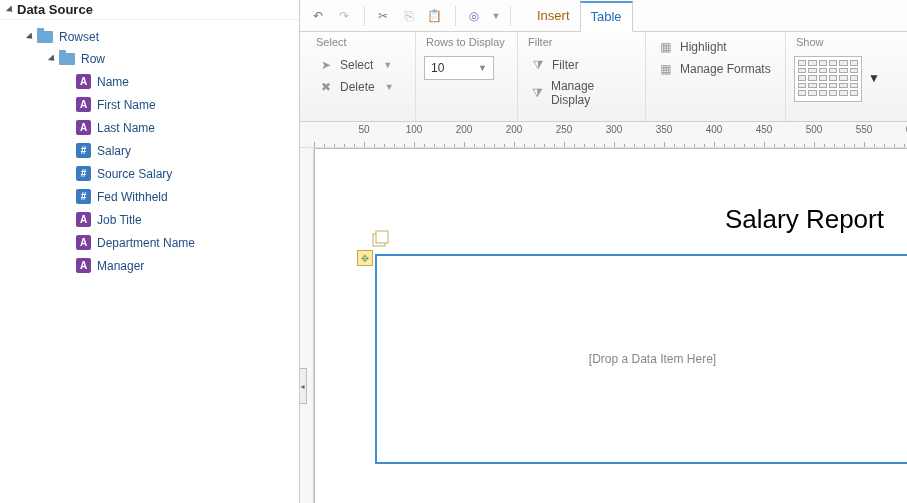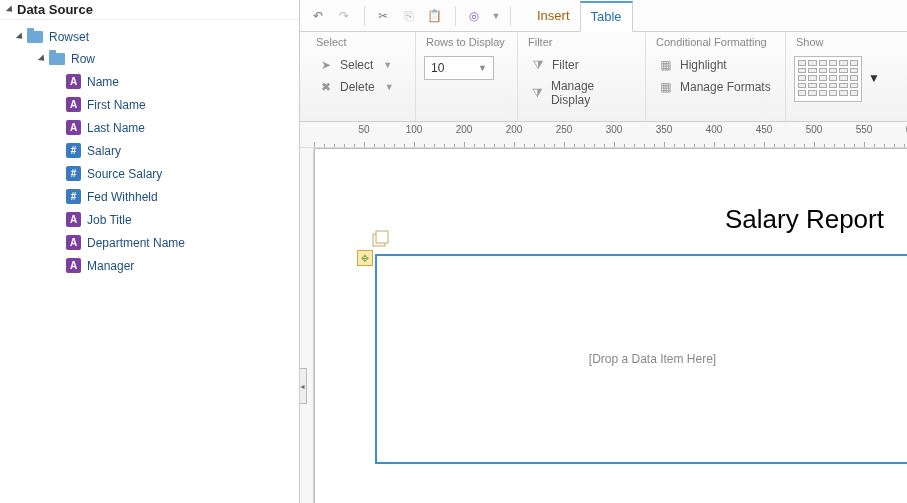--- a/index.html
+++ b/index.html
@@ -3,21 +3,21 @@
 <meta charset="utf-8">
 <style>
   * { box-sizing: border-box; }
   html, body { margin: 0; padding: 0; font-family: Arial, Helvetica, sans-serif; font-size: 12px; color: #333; }
   body { width: 907px; height: 503px; overflow: hidden; position: relative; background: #fff; }
 
   
   .left-panel { position: absolute; left: 0; top: 0; width: 300px; height: 503px; background: #fff; border-right: 1px solid #ccc; }
   .panel-header { padding: 2px 8px; font-weight: bold; font-size: 13px; color: #222; display: flex; align-items: center; border-bottom: 1px solid #eee; }
   .panel-header .tri { margin-right: 4px; }
-  .tree { padding: 6px 0 0 0; }
+  .tree { padding: 6px 0 0 10px; }
   .tree-node { display: flex; align-items: center; padding: 4px 0; cursor: default; }
   .tri { display: inline-block; width: 0; height: 0; border-left: 5px solid #555; border-top: 4px solid transparent; border-bottom: 4px solid transparent; transform: rotate(45deg); margin-right: 4px; flex-shrink: 0; }
   .folder-icon { width: 16px; height: 12px; background: #6da8d6; border-radius: 1px; position: relative; margin-right: 6px; flex-shrink: 0; }
   .folder-icon::before { content: ""; position: absolute; top: -3px; left: 0; width: 7px; height: 3px; background: #6da8d6; border-radius: 1px 1px 0 0; }
   .field-icon { width: 15px; height: 15px; border-radius: 2px; color: #fff; font-weight: bold; font-size: 10px; line-height: 15px; text-align: center; margin-right: 6px; flex-shrink: 0; }
   .field-icon.alpha { background: #7b3fa0; }
   .field-icon.num { background: #3a7bbf; }
   .tree-label { color: #1f4f82; font-size: 12px; }
   .indent1 { padding-left: 18px; }
   .indent2 { padding-left: 40px; }
@@ -178,21 +178,20 @@
       <div class="rbtn">
         <span class="ricon">⧩</span>
         <span>Filter</span>
       </div>
       <div class="rbtn">
         <span class="ricon">⧩</span>
         <span>Manage Display</span>
       </div>
     </div>
     <div class="rgroup" style="width:140px;">
-      <div class="rgroup-label">Conditional Formatting</div>
       <div class="rbtn">
         <span class="ricon">▦</span>
         <span>Highlight</span>
       </div>
       <div class="rbtn">
         <span class="ricon">▦</span>
         <span>Manage Formats</span>
       </div>
     </div>
     <div class="rgroup" style="border-right:none; width:110px;">

